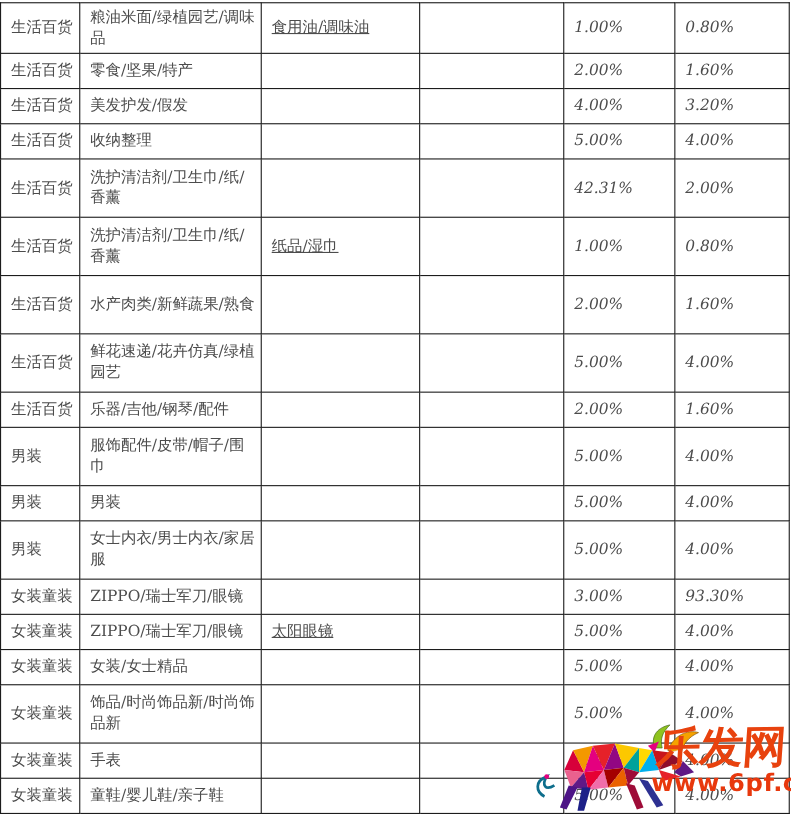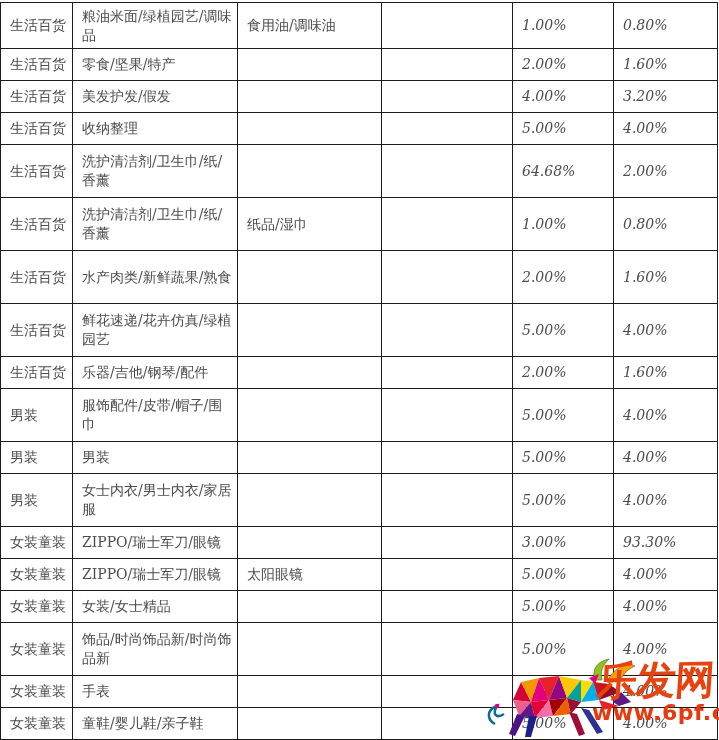--- a/index.html
+++ b/index.html
@@ -21,21 +21,21 @@
     border:1px solid #1c1c1c;
     font-size:14px;
     color:#4c4c4c;
     line-height:19px;
     vertical-align:middle;
     padding:0 4px 0 9px;
     overflow:hidden;
     word-break:break-all;
   }
   td.c0{padding-left:7px;}
-  td.c2{padding-left:14px;}
+  td.c2{padding-left:14px;text-decoration:underline;}
   td.c4,td.c5{padding-left:7px;font-style:italic;}
   tr.short{height:32px;}
   tr.tall{height:53px;}
   tbody tr:first-child.tall{height:46px;}
   
   .watermark{
     position:absolute;
     left:485px;top:656px;
     width:234px;height:84px;
     pointer-events:none;
@@ -101,21 +101,21 @@
           <td class="c2"></td>
           <td class="c3"></td>
           <td class="c4">5.00%</td>
           <td class="c5">4.00%</td>
         </tr>
         <tr class="tall">
           <td class="c0">生活百货</td>
           <td class="c1">洗护清洁剂/卫生巾/纸/香薰</td>
           <td class="c2"></td>
           <td class="c3"></td>
-          <td class="c4">64.68%</td>
+          <td class="c4">42.31%</td>
           <td class="c5">2.00%</td>
         </tr>
         <tr class="tall">
           <td class="c0">生活百货</td>
           <td class="c1">洗护清洁剂/卫生巾/纸/香薰</td>
           <td class="c2">纸品/湿巾</td>
           <td class="c3"></td>
           <td class="c4">1.00%</td>
           <td class="c5">0.80%</td>
         </tr>

